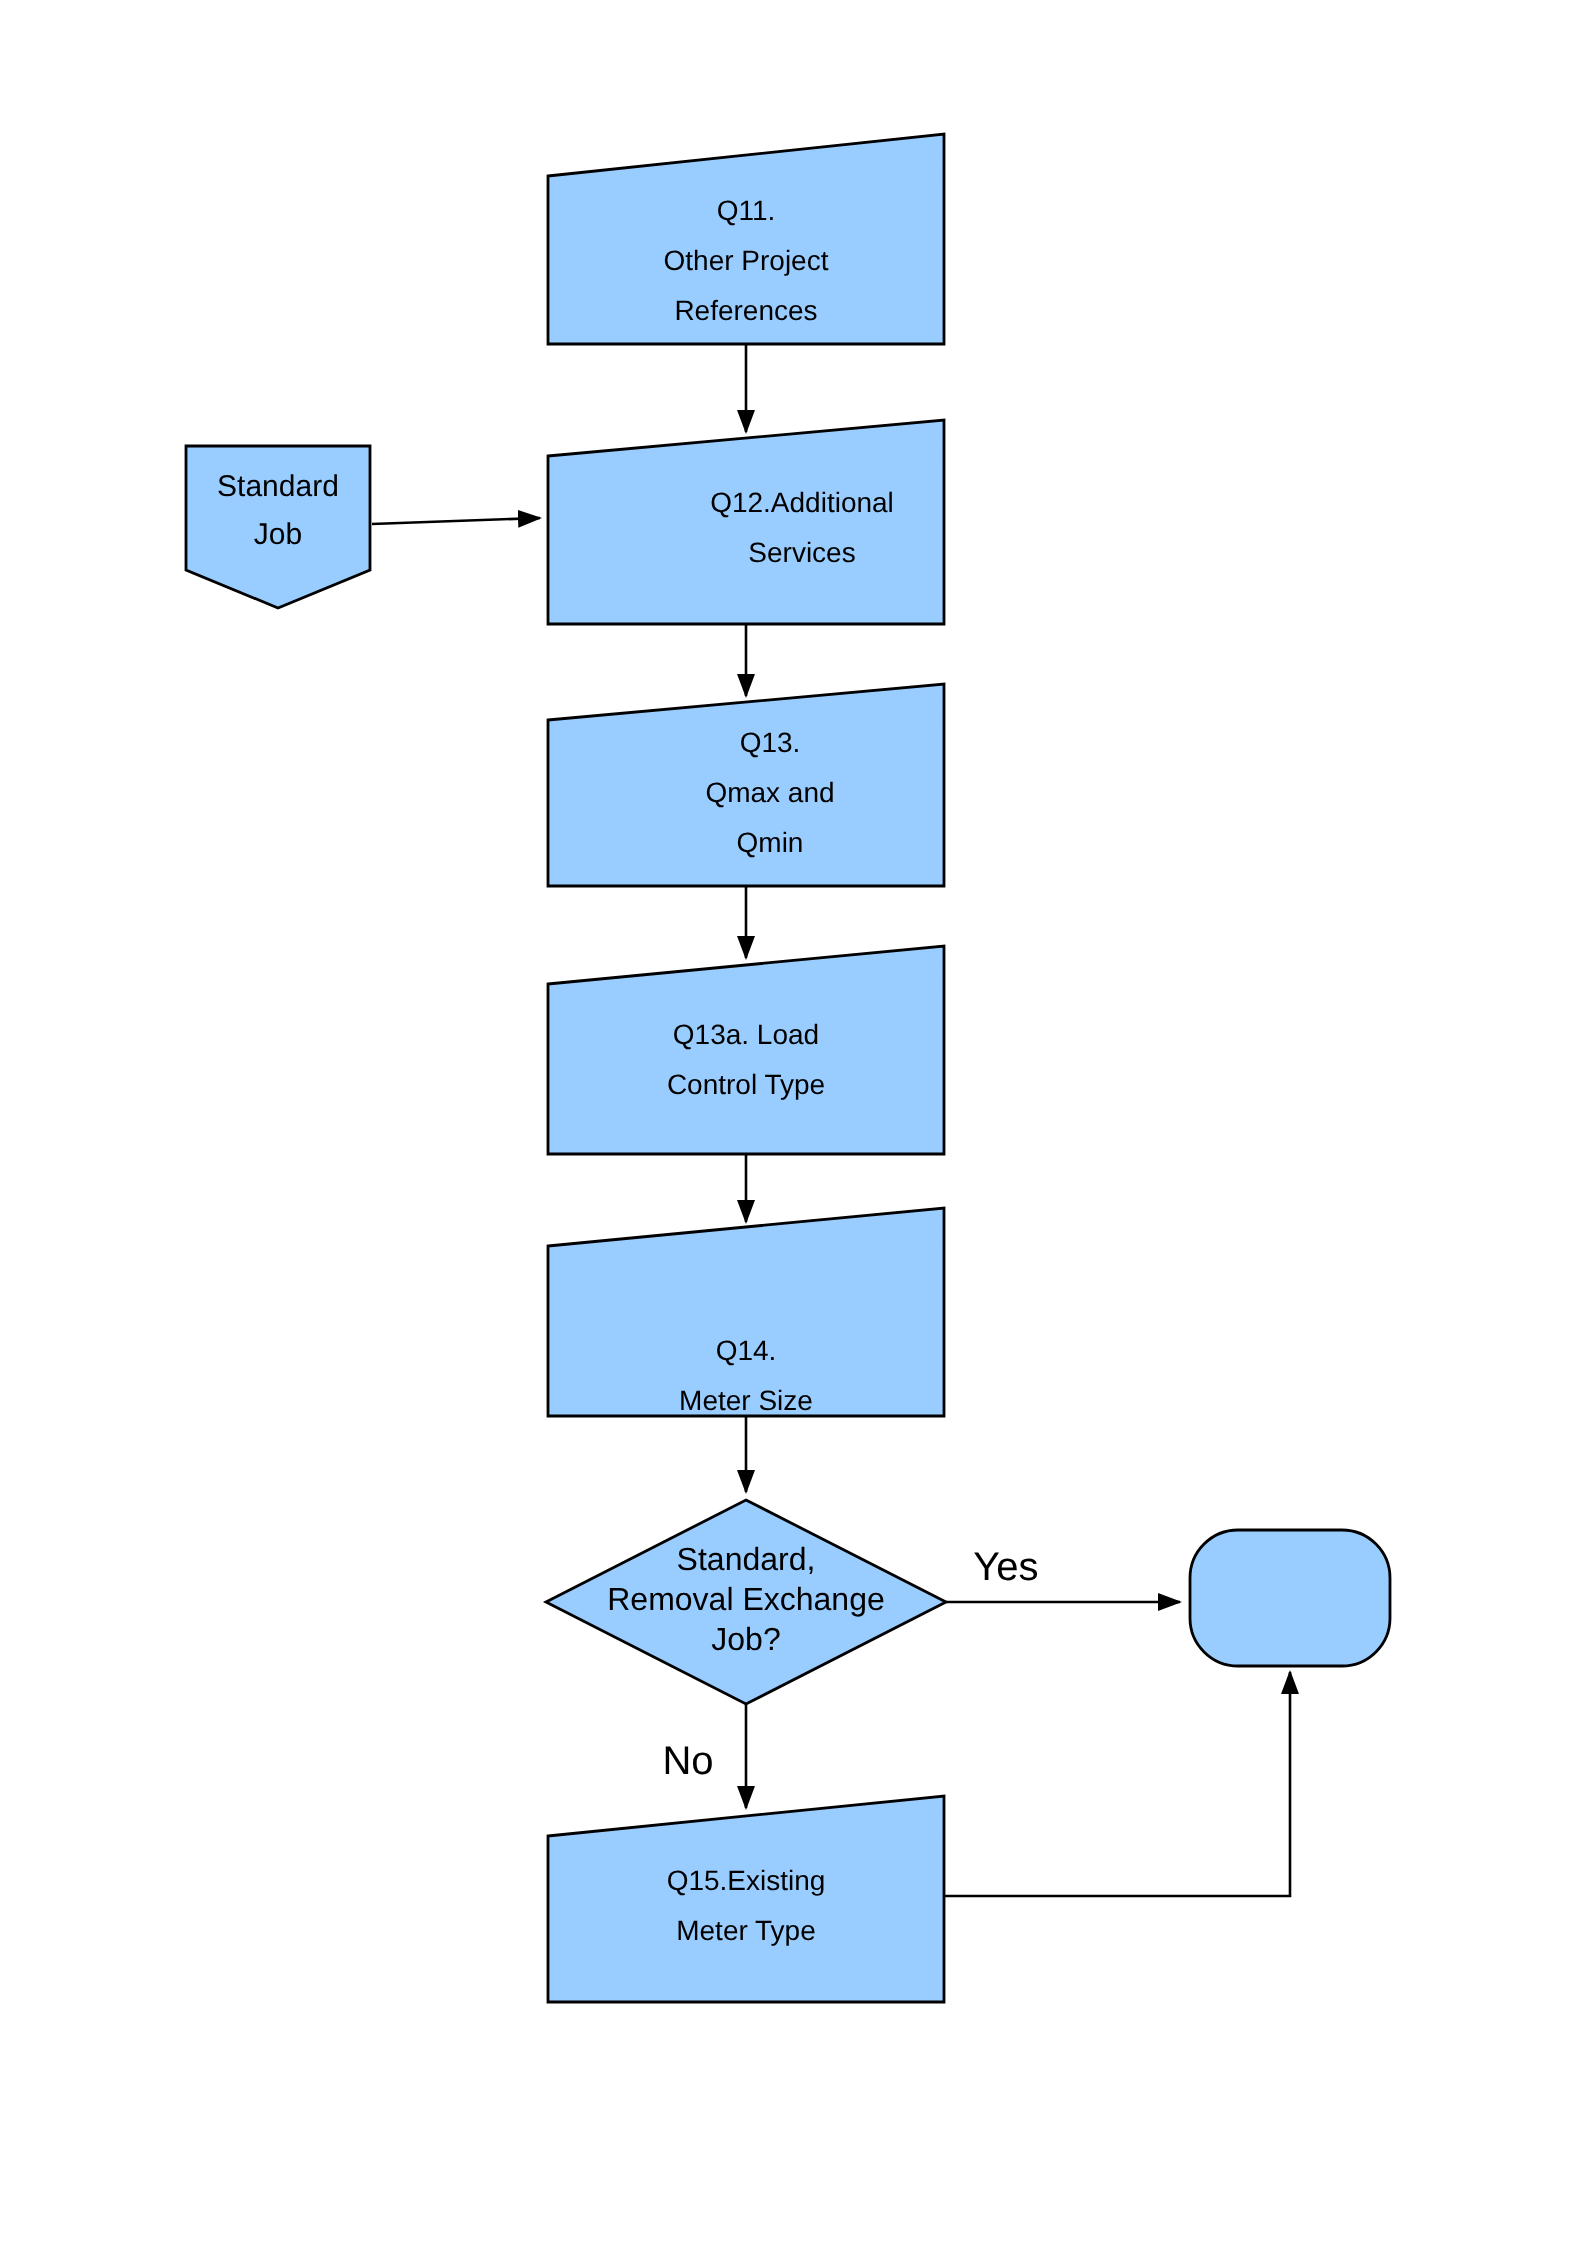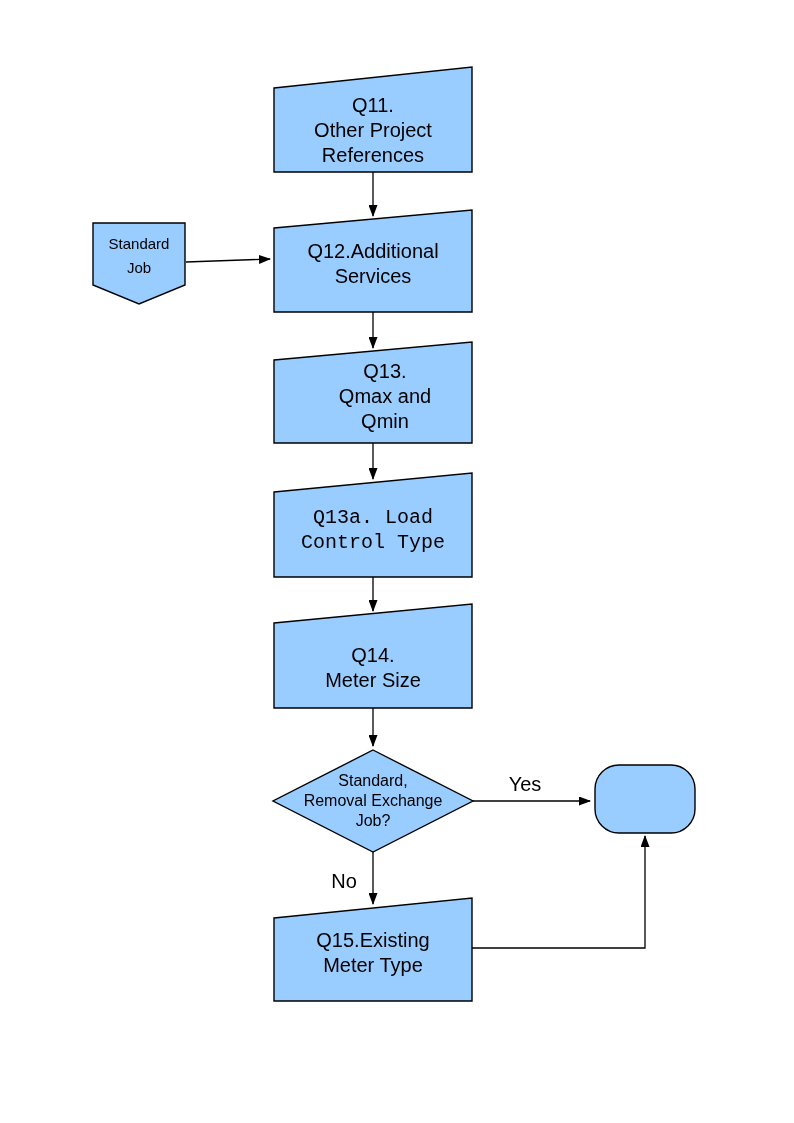--- a/index.html
+++ b/index.html
@@ -15,21 +15,21 @@
   svg.layer { position: absolute; left: 0; top: 0; }
   .shape { stroke: #000000; stroke-width: 1.4; }
   .edge  { stroke: #000000; stroke-width: 1.3; fill: none; }
   .lbl {
     position: absolute;
     display: flex;
     align-items: center;
     justify-content: center;
     text-align: center;
     white-space: pre-line;
-    font-size: 20px;
+    font-size: 14px;
     line-height: 25px;
   }
   .lbl.pent  { font-size: 15px; line-height: 24px; }
   .lbl.small { font-size: 16px; line-height: 20px; }
   .lbl.edgeLabel { font-size: 20px; line-height: 24px; }
 </style>
 </head>
 <body>
 
 <div class="canvas">
@@ -62,38 +62,38 @@
     <polygon class="shape" points="274,918 472,898 472,1001 274,1001" fill="#99CCFF"></polygon>
   </svg>
 
   <div class="lbl" style="left:274px; top:88px;  width:198px; height:84px;">Q11.
 Other Project
 References</div>
 
   <div class="lbl pent" style="left:93px; top:226px; width:92px; height:60px;">Standard
 Job</div>
 
-  <div class="lbl" style="left:274px; top:215px; width:198px; height:97px;">Q12.Additional
+  <div class="lbl" style="left:274px; top:215px; width:198px; height:97px;padding-left:28px;">Q12.Additional
 Services</div>
 
   <div class="lbl" style="left:274px; top:349px; width:222px; height:94px;">Q13.
 Qmax and
 Qmin</div>
 
-  <div class="lbl" style="left:274px; top:482px; width:198px; height:95px;font-family:Liberation Mono, monospace;">Q13a. Load
+  <div class="lbl" style="left:274px; top:482px; width:198px; height:95px;">Q13a. Load
 Control Type</div>
 
-  <div class="lbl" style="left:274px; top:620px; width:198px; height:96px;">Q14.
+  <div class="lbl" style="left:274px; top:640px; width:198px; height:96px;">Q14.
 Meter Size</div>
 
   <div class="lbl small" style="left:283px; top:765px; width:180px; height:72px;">Standard,
 Removal Exchange
 Job?</div>
 
 
   <div class="lbl" style="left:274px; top:905px; width:198px; height:96px;">Q15.Existing
 Meter Type</div>
 
-  <div class="lbl edgeLabel" style="left:498px; top:771px; width:54px; height:26px;">Yes</div>
+  <div class="lbl edgeLabel" style="left:476px; top:771px; width:54px; height:26px;">Yes</div>
 
   <div class="lbl edgeLabel" style="left:320px; top:868px; width:48px; height:26px;">No</div>
 
 </div>
 
 </body></html>

